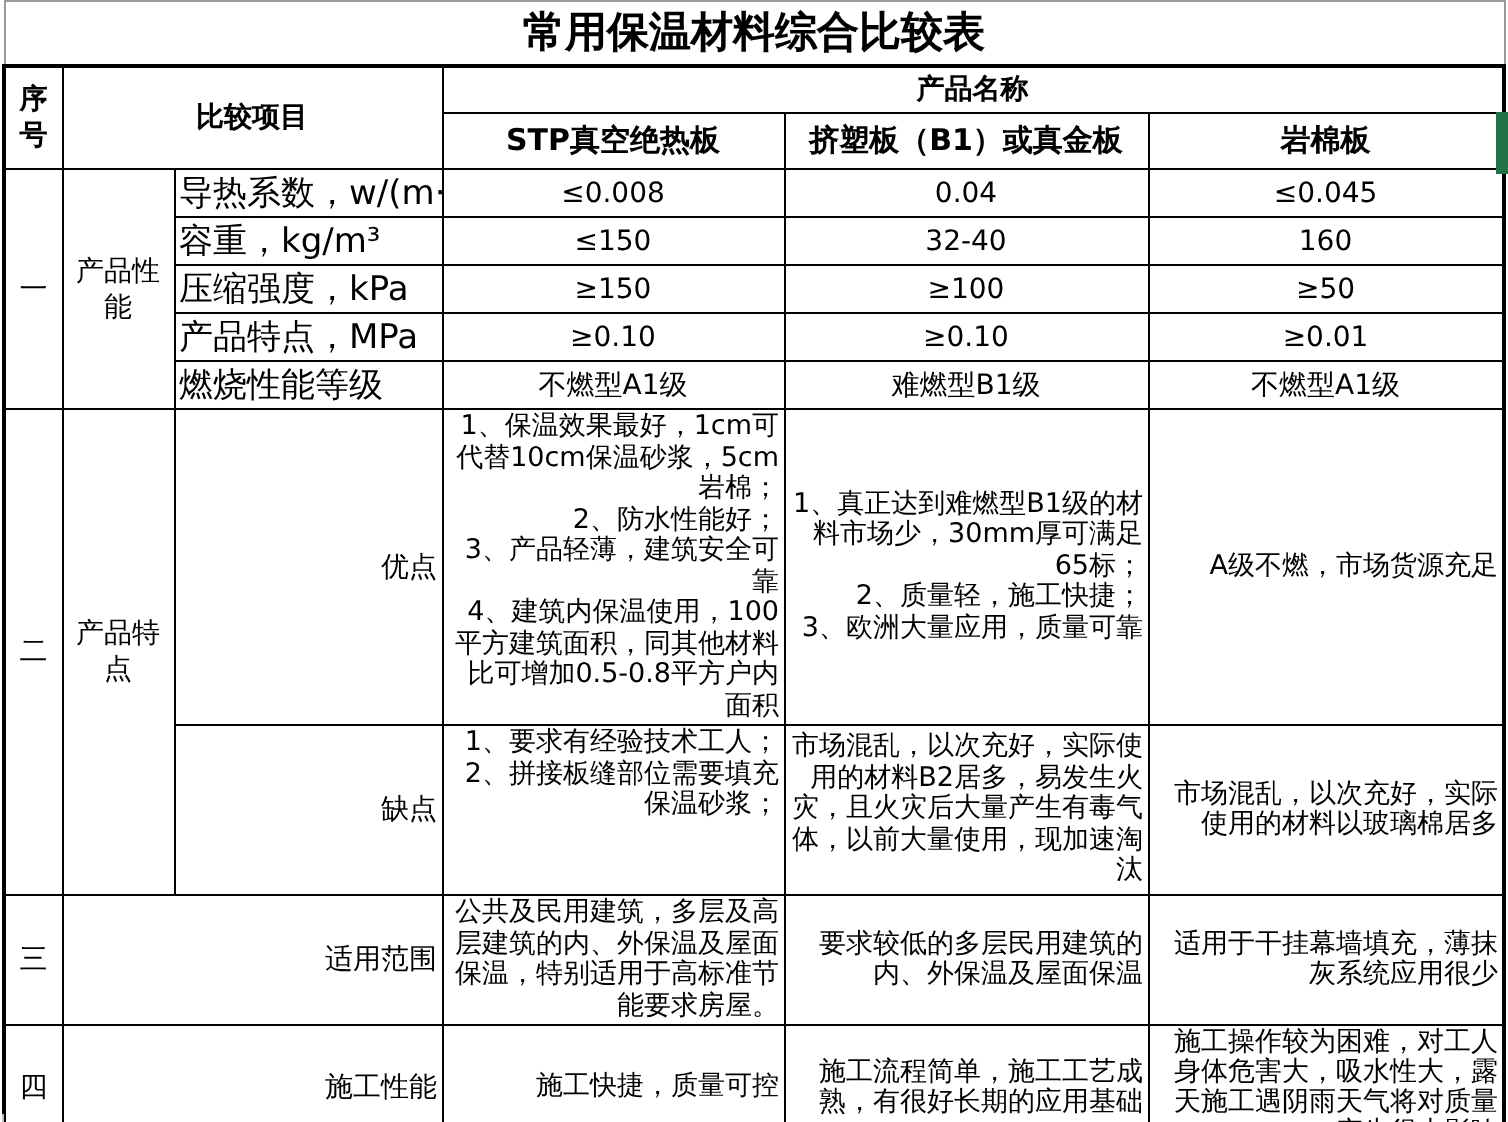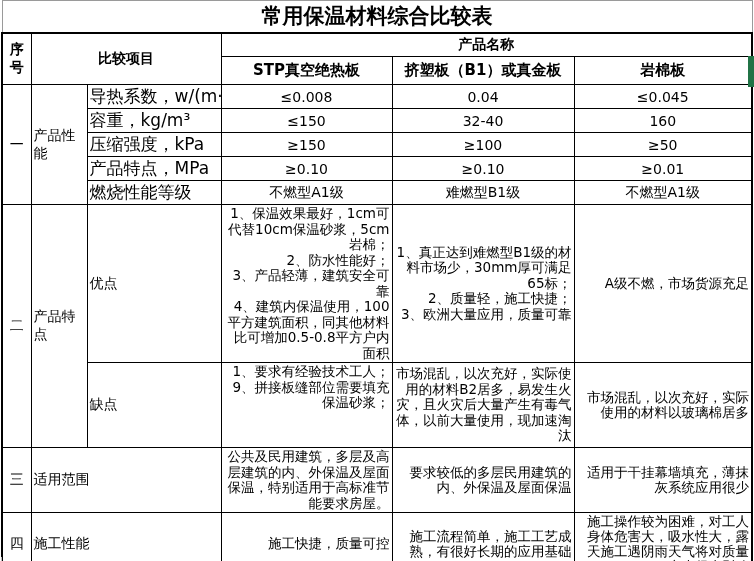--- a/index.html
+++ b/index.html
@@ -11,29 +11,29 @@
   
   .bl{border-left-width:2px;} .br{border-right-width:2px;}
   .bt{border-top-width:2px;}  .bb{border-bottom-width:2px;}
   
   td.title{font-size:21px;font-weight:bold;text-align:center;
            border-color:#9a9a9a;border-bottom:2px solid #000;}
   
   .hdr{font-weight:bold;text-align:center;font-size:14px;}
   .prod{font-weight:bold;text-align:center;font-size:15px;}
   
-  .lbl{text-align:left;}
+  .lbl{text-align:right;}
   .num{text-align:center;}
   .perf-lbl{white-space:nowrap;font-size:17px;}
   .para{font-size:13.5px;line-height:15.5px;text-align:right;white-space:pre-line;
         padding:1px 2px 1px 3px;}
   .tight{line-height:15px;}
   .top{vertical-align:top;}
   .serial{text-align:center;font-size:14px;}
-  .grp{text-align:left;font-size:14px;}
+  .grp{text-align:center;font-size:14px;}
   
   tr.rt{height:32px;} tr.rh1{height:24px;} tr.rh2{height:28px;}
   tr.rp{height:21px;} tr.radv{height:123px;} tr.rdis{height:85px;}
   tr.rsco{height:64px;} tr.rcon{height:61px;} tr.rsaf{height:33px;}
   
   .selection{position:absolute;top:56px;left:748px;width:6px;height:31px;background:#217346;}
   .gridstub{position:absolute;left:1px;top:557px;width:1px;height:4px;background:#c0c0c0;}
 </style>
 </head>
 <body>
@@ -107,21 +107,21 @@
 3、产品轻薄，建筑安全可靠
 4、建筑内保温使用，100平方建筑面积，同其他材料比可增加0.5-0.8平方户内面积</td>
       <td class="para">1、真正达到难燃型B1级的材料市场少，30mm厚可满足65标；
 2、质量轻，施工快捷；
 3、欧洲大量应用，质量可靠</td>
       <td class="para br">A级不燃，市场货源充足</td>
     </tr>
     <tr class="rdis">
       <td class="lbl">缺点</td>
       <td class="para top">1、要求有经验技术工人；
-9、拼接板缝部位需要填充保温砂浆；</td>
+2、拼接板缝部位需要填充保温砂浆；</td>
       <td class="para">市场混乱，以次充好，实际使用的材料B2居多，易发生火灾，且火灾后大量产生有毒气体，以前大量使用，现加速淘汰</td>
       <td class="para br">市场混乱，以次充好，实际使用的材料以玻璃棉居多</td>
     </tr>
 
     <tr class="rsco">
       <td class="serial bl">三</td>
       <td colspan="2" class="lbl">适用范围</td>
       <td class="para">公共及民用建筑，多层及高层建筑的内、外保温及屋面保温，特别适用于高标准节能要求房屋。</td>
       <td class="para">要求较低的多层民用建筑的内、外保温及屋面保温</td>
       <td class="para br">适用于干挂幕墙填充，薄抹灰系统应用很少</td>

